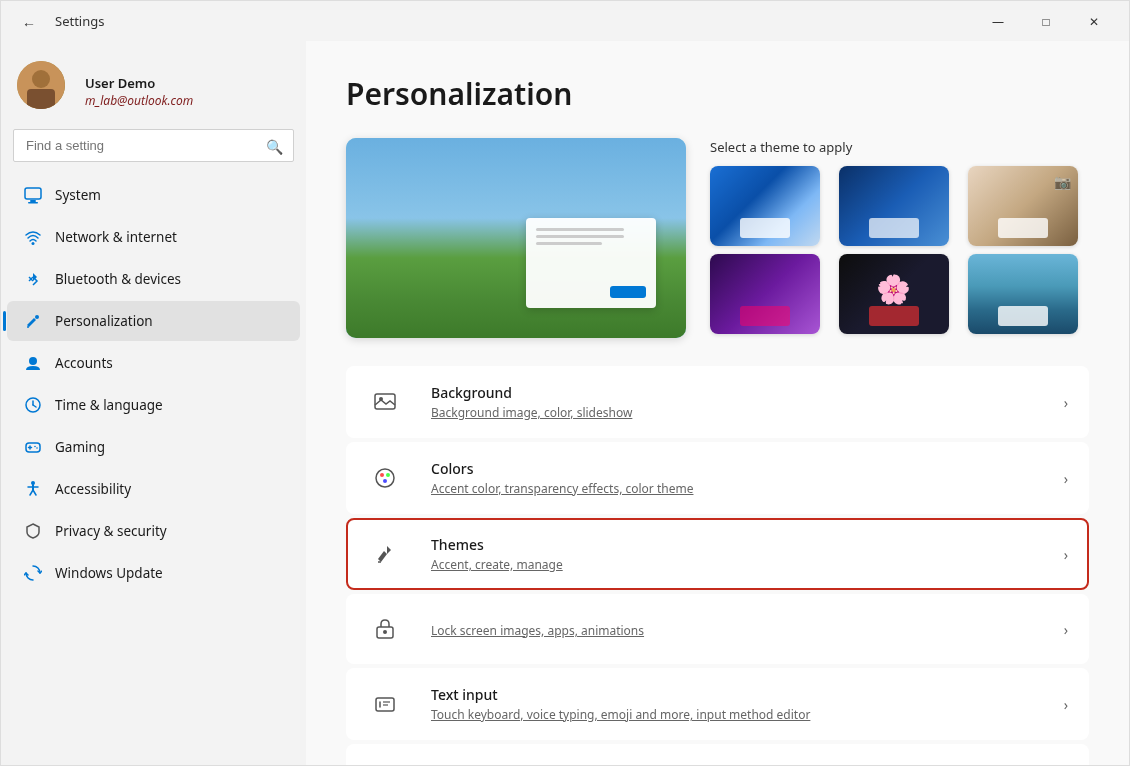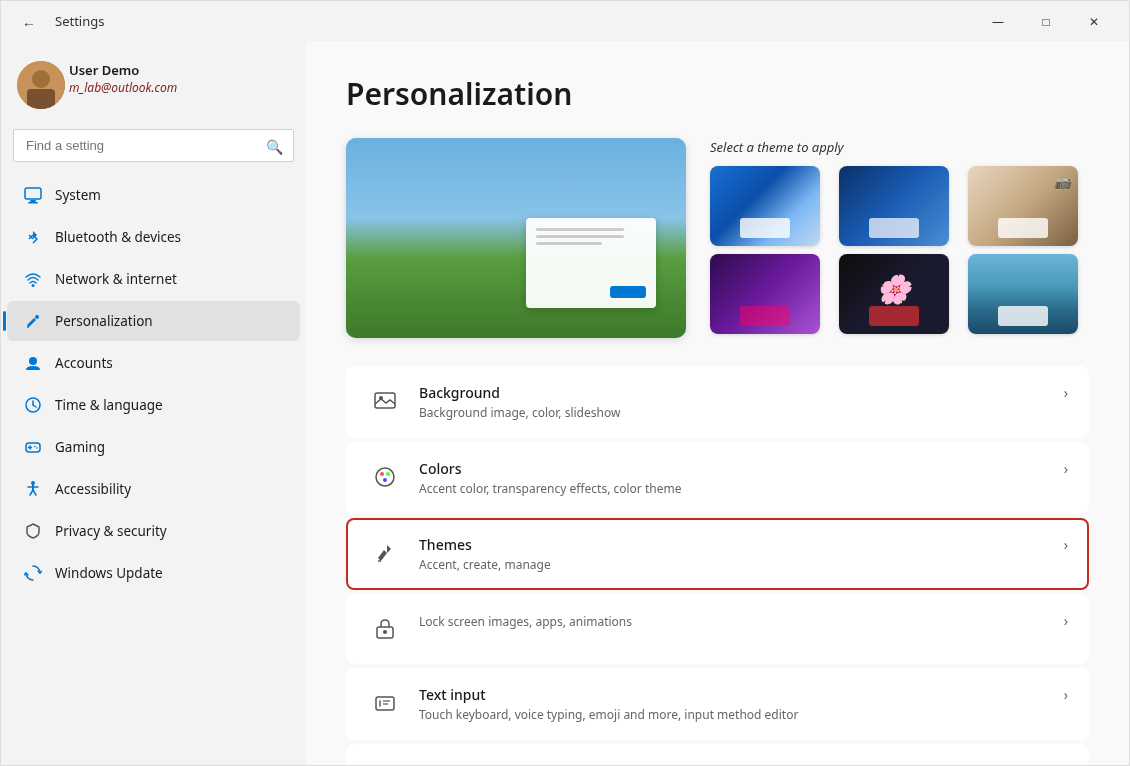--- a/index.html
+++ b/index.html
@@ -70,22 +70,22 @@
       background: #f3f3f3;
       display: flex;
       flex-direction: column;
       padding: 8px 0;
       flex-shrink: 0;
       overflow-y: auto;
     }
 
     .user-profile {
       display: flex;
-      align-items: flex-start;
-      gap: 4px;
+      align-items: flex-end;
+      gap: 20px;
       padding: 12px 16px 16px;
     }
 
     .avatar {
       width: 48px;
       height: 48px;
       border-radius: 50%;
       background: linear-gradient(135deg, #8B6914, #D4A017);
       display: flex;
       align-items: center;
@@ -252,21 +252,20 @@
       margin-top: auto;
       align-self: flex-end;
       width: 36px;
       height: 12px;
       background: #0078d4;
       border-radius: 3px;
     }
 
     .themes-grid-section {
       flex: 1;
-      font-style: italic;
     }
 
     .themes-grid-label {
       font-size: 13px;
       color: #333;
       margin-bottom: 10px;
     }
 
     .themes-grid {
       display: grid;
@@ -393,22 +392,22 @@
       display: flex;
       flex-direction: column;
       gap: 4px;
     }
 
     .settings-item {
       background: white;
       border-radius: 8px;
       padding: 16px 20px;
       display: flex;
-      align-items: flex-start;
-      gap: 16px;
+      align-items: center;
+      gap: 28px;
       cursor: pointer;
       border: 1px solid transparent;
       transition: background 0.15s;
     }
 
     .settings-item.highlighted {
       border: 2px solid #c42b1c;
       padding: 15px 19px;
     }
 
@@ -430,20 +429,21 @@
     .settings-item-title {
       font-size: 14px;
       font-weight: 500;
       color: #1a1a1a;
     }
 
     .settings-item-desc {
       font-size: 12px;
       color: #666;
       margin-top: 2px;
+      text-decoration: underline;
     }
 
     .settings-item-chevron {
       color: #666;
       font-size: 14px;
     }
 
     
     .back-btn {
       width: 32px;
@@ -506,39 +506,39 @@
               <rect x="6" y="14" width="6" height="2" rx="1" fill="#0078d4"></rect>
               <rect x="4" y="16" width="10" height="1.5" rx="0.75" fill="#0078d4"></rect>
             </svg>
         </span>
         <span class="nav-label">System</span>
       </div>
 
       <div class="nav-item">
         <span class="nav-icon">
           <svg width="18" height="18" viewBox="0 0 18 18">
+              <path d="M2 7 Q9 1 16 7" fill="none" stroke="#0078d4" stroke-width="1.5" stroke-linecap="round"></path>
+              <path d="M4 10 Q9 5 14 10" fill="none" stroke="#0078d4" stroke-width="1.5" stroke-linecap="round"></path>
+              <path d="M6 13 Q9 10 12 13" fill="none" stroke="#0078d4" stroke-width="1.5" stroke-linecap="round"></path>
+              <circle cx="9" cy="15.5" r="1.5" fill="#0078d4"></circle>
+            </svg>
+        </span>
+        <span class="nav-label">Network &amp; internet</span>
+      </div>
+
+      <div class="nav-item">
+        <span class="nav-icon">
+          <svg width="18" height="18" viewBox="0 0 18 18">
               <path d="M9 3 L13 7 L9 11 L9 3Z" fill="#0078d4"></path>
               <path d="M9 7 L13 11 L9 15" fill="none" stroke="#0078d4" stroke-width="1.5"></path>
               <line x1="5" y1="7" x2="9" y2="11" stroke="#0078d4" stroke-width="1.5"></line>
               <line x1="5" y1="11" x2="9" y2="7" stroke="#0078d4" stroke-width="1.5"></line>
             </svg>
         </span>
         <span class="nav-label">Bluetooth &amp; devices</span>
-      </div>
-
-      <div class="nav-item">
-        <span class="nav-icon">
-          <svg width="18" height="18" viewBox="0 0 18 18">
-              <path d="M2 7 Q9 1 16 7" fill="none" stroke="#0078d4" stroke-width="1.5" stroke-linecap="round"></path>
-              <path d="M4 10 Q9 5 14 10" fill="none" stroke="#0078d4" stroke-width="1.5" stroke-linecap="round"></path>
-              <path d="M6 13 Q9 10 12 13" fill="none" stroke="#0078d4" stroke-width="1.5" stroke-linecap="round"></path>
-              <circle cx="9" cy="15.5" r="1.5" fill="#0078d4"></circle>
-            </svg>
-        </span>
-        <span class="nav-label">Network &amp; internet</span>
       </div>
 
       <div class="nav-item active">
         <span class="nav-icon">
           <svg width="18" height="18" viewBox="0 0 18 18">
               <path d="M3 13 L10 6 L12 8 L5 15 Z" fill="#0078d4"></path>
               <circle cx="13" cy="5" r="2" fill="#0078d4"></circle>
               <line x1="3" y1="15" x2="5" y2="15" stroke="#0078d4" stroke-width="1.5"></line>
             </svg>
         </span>

